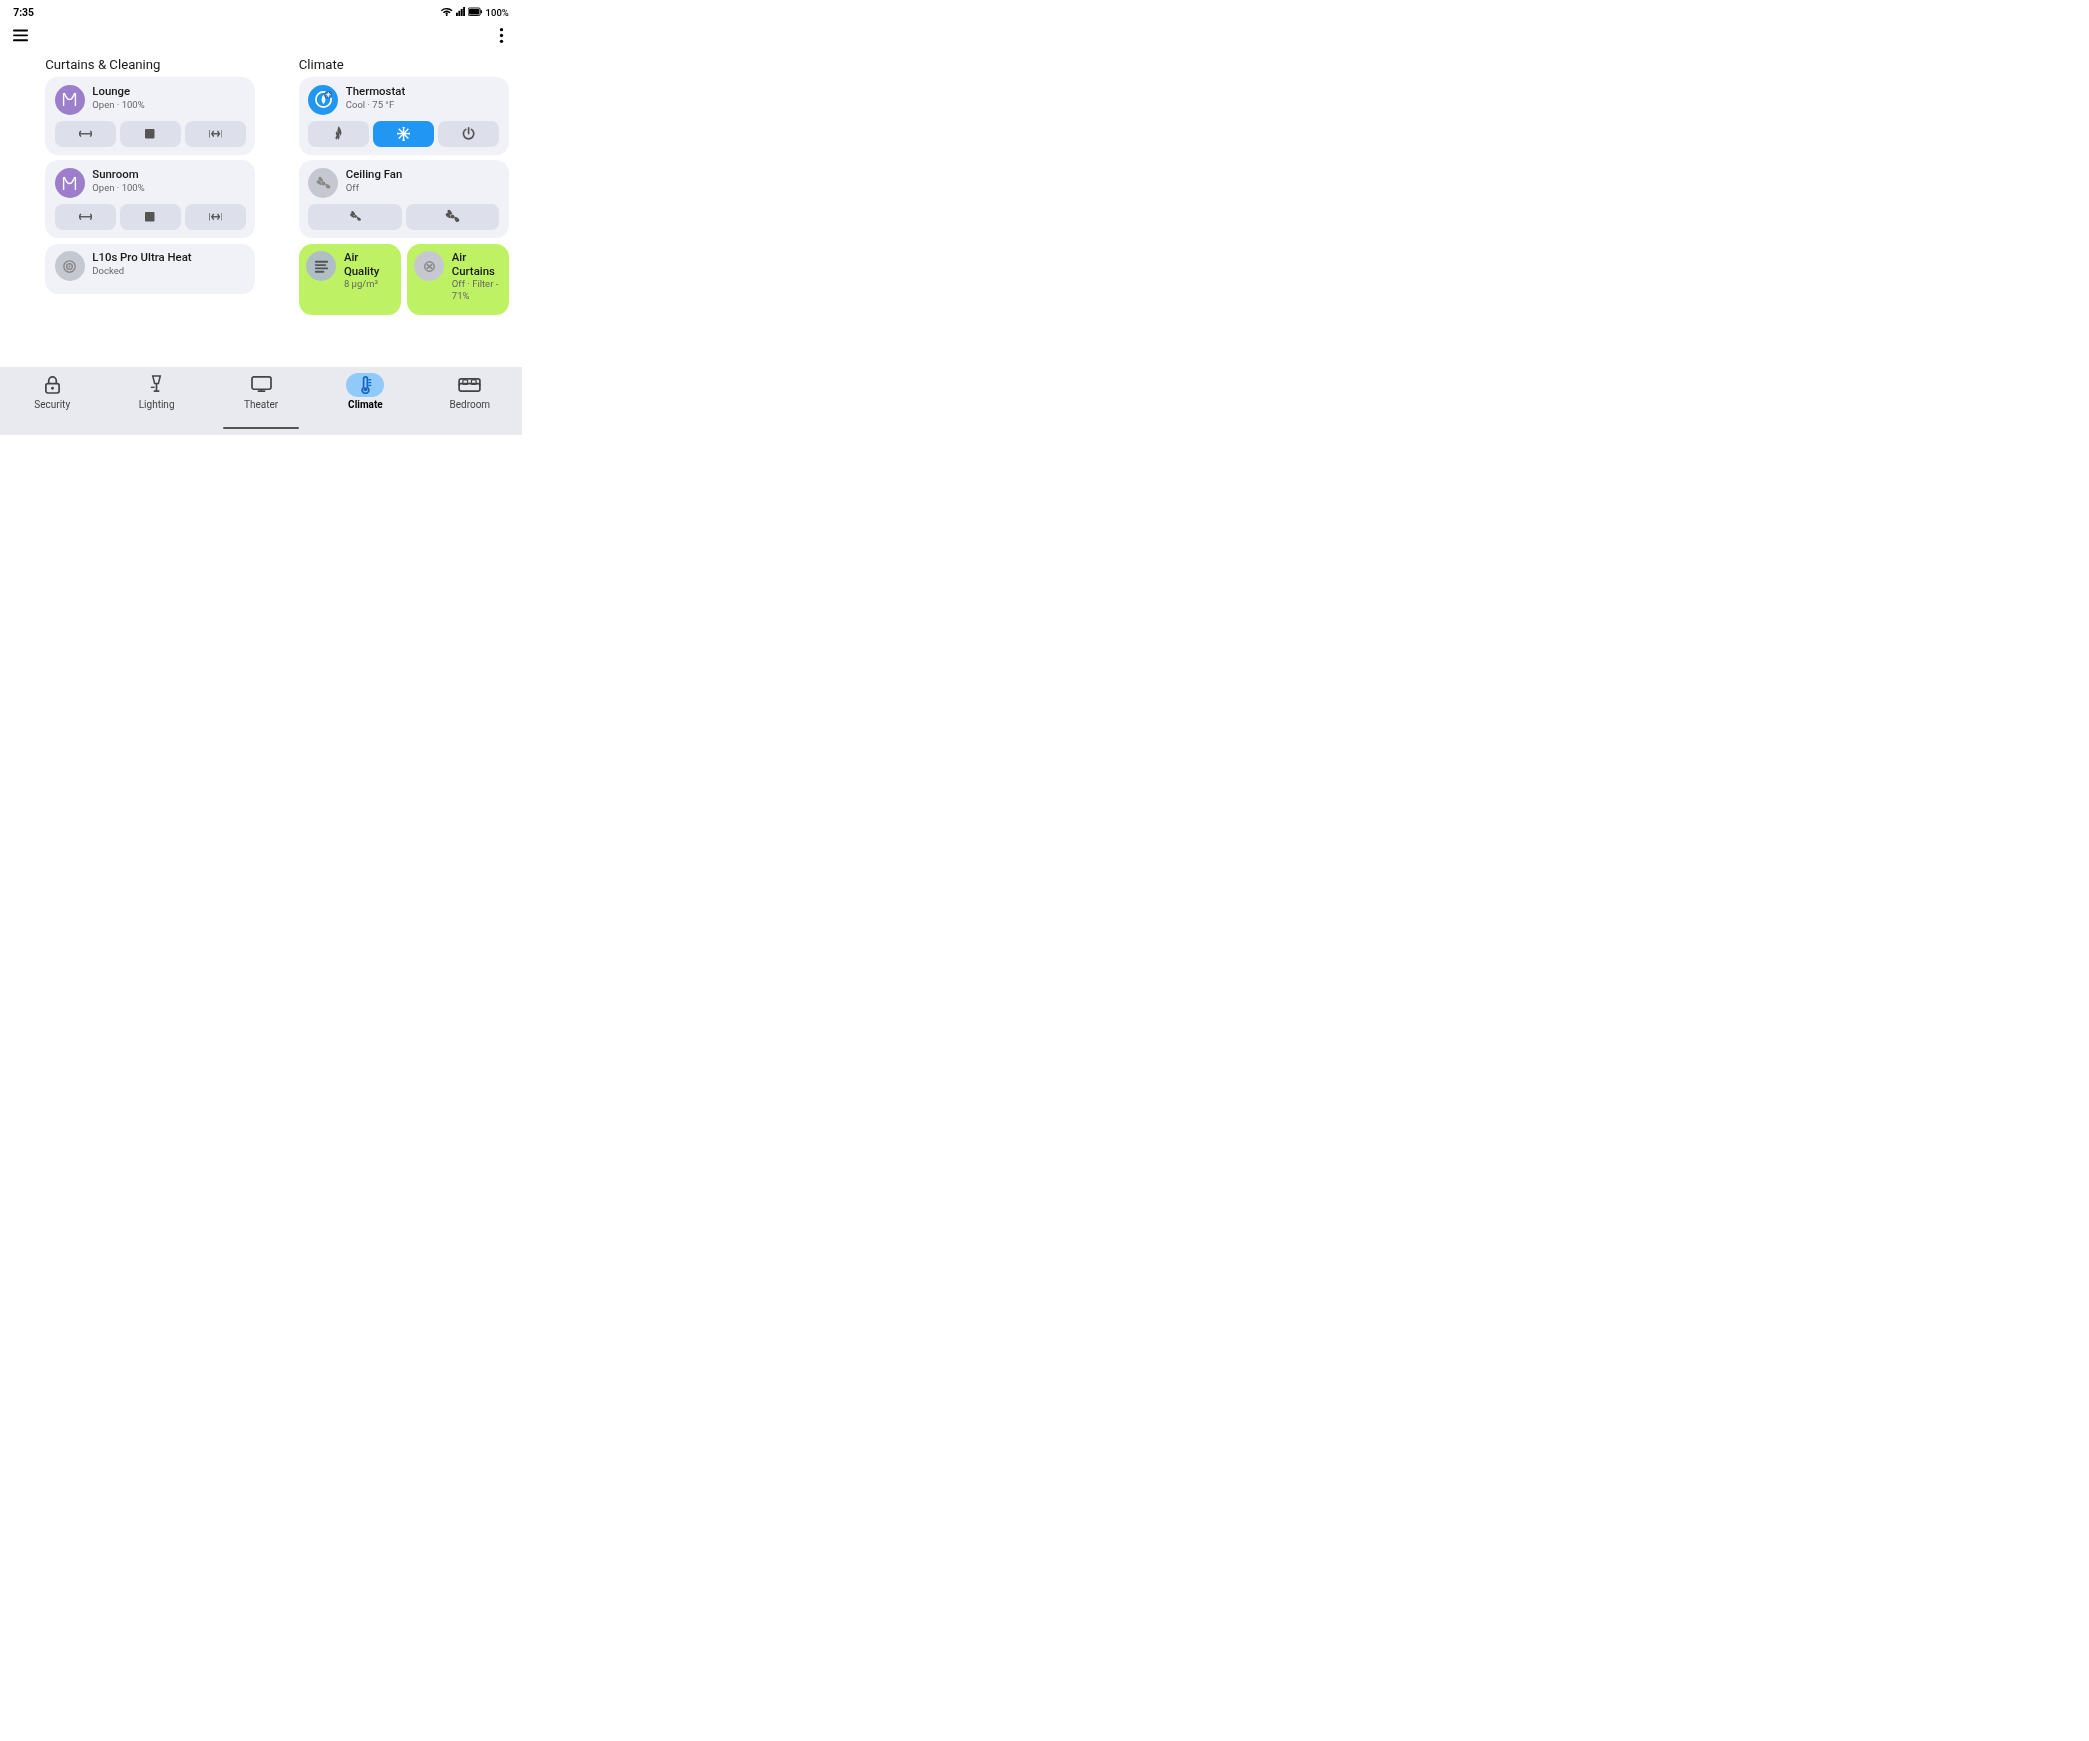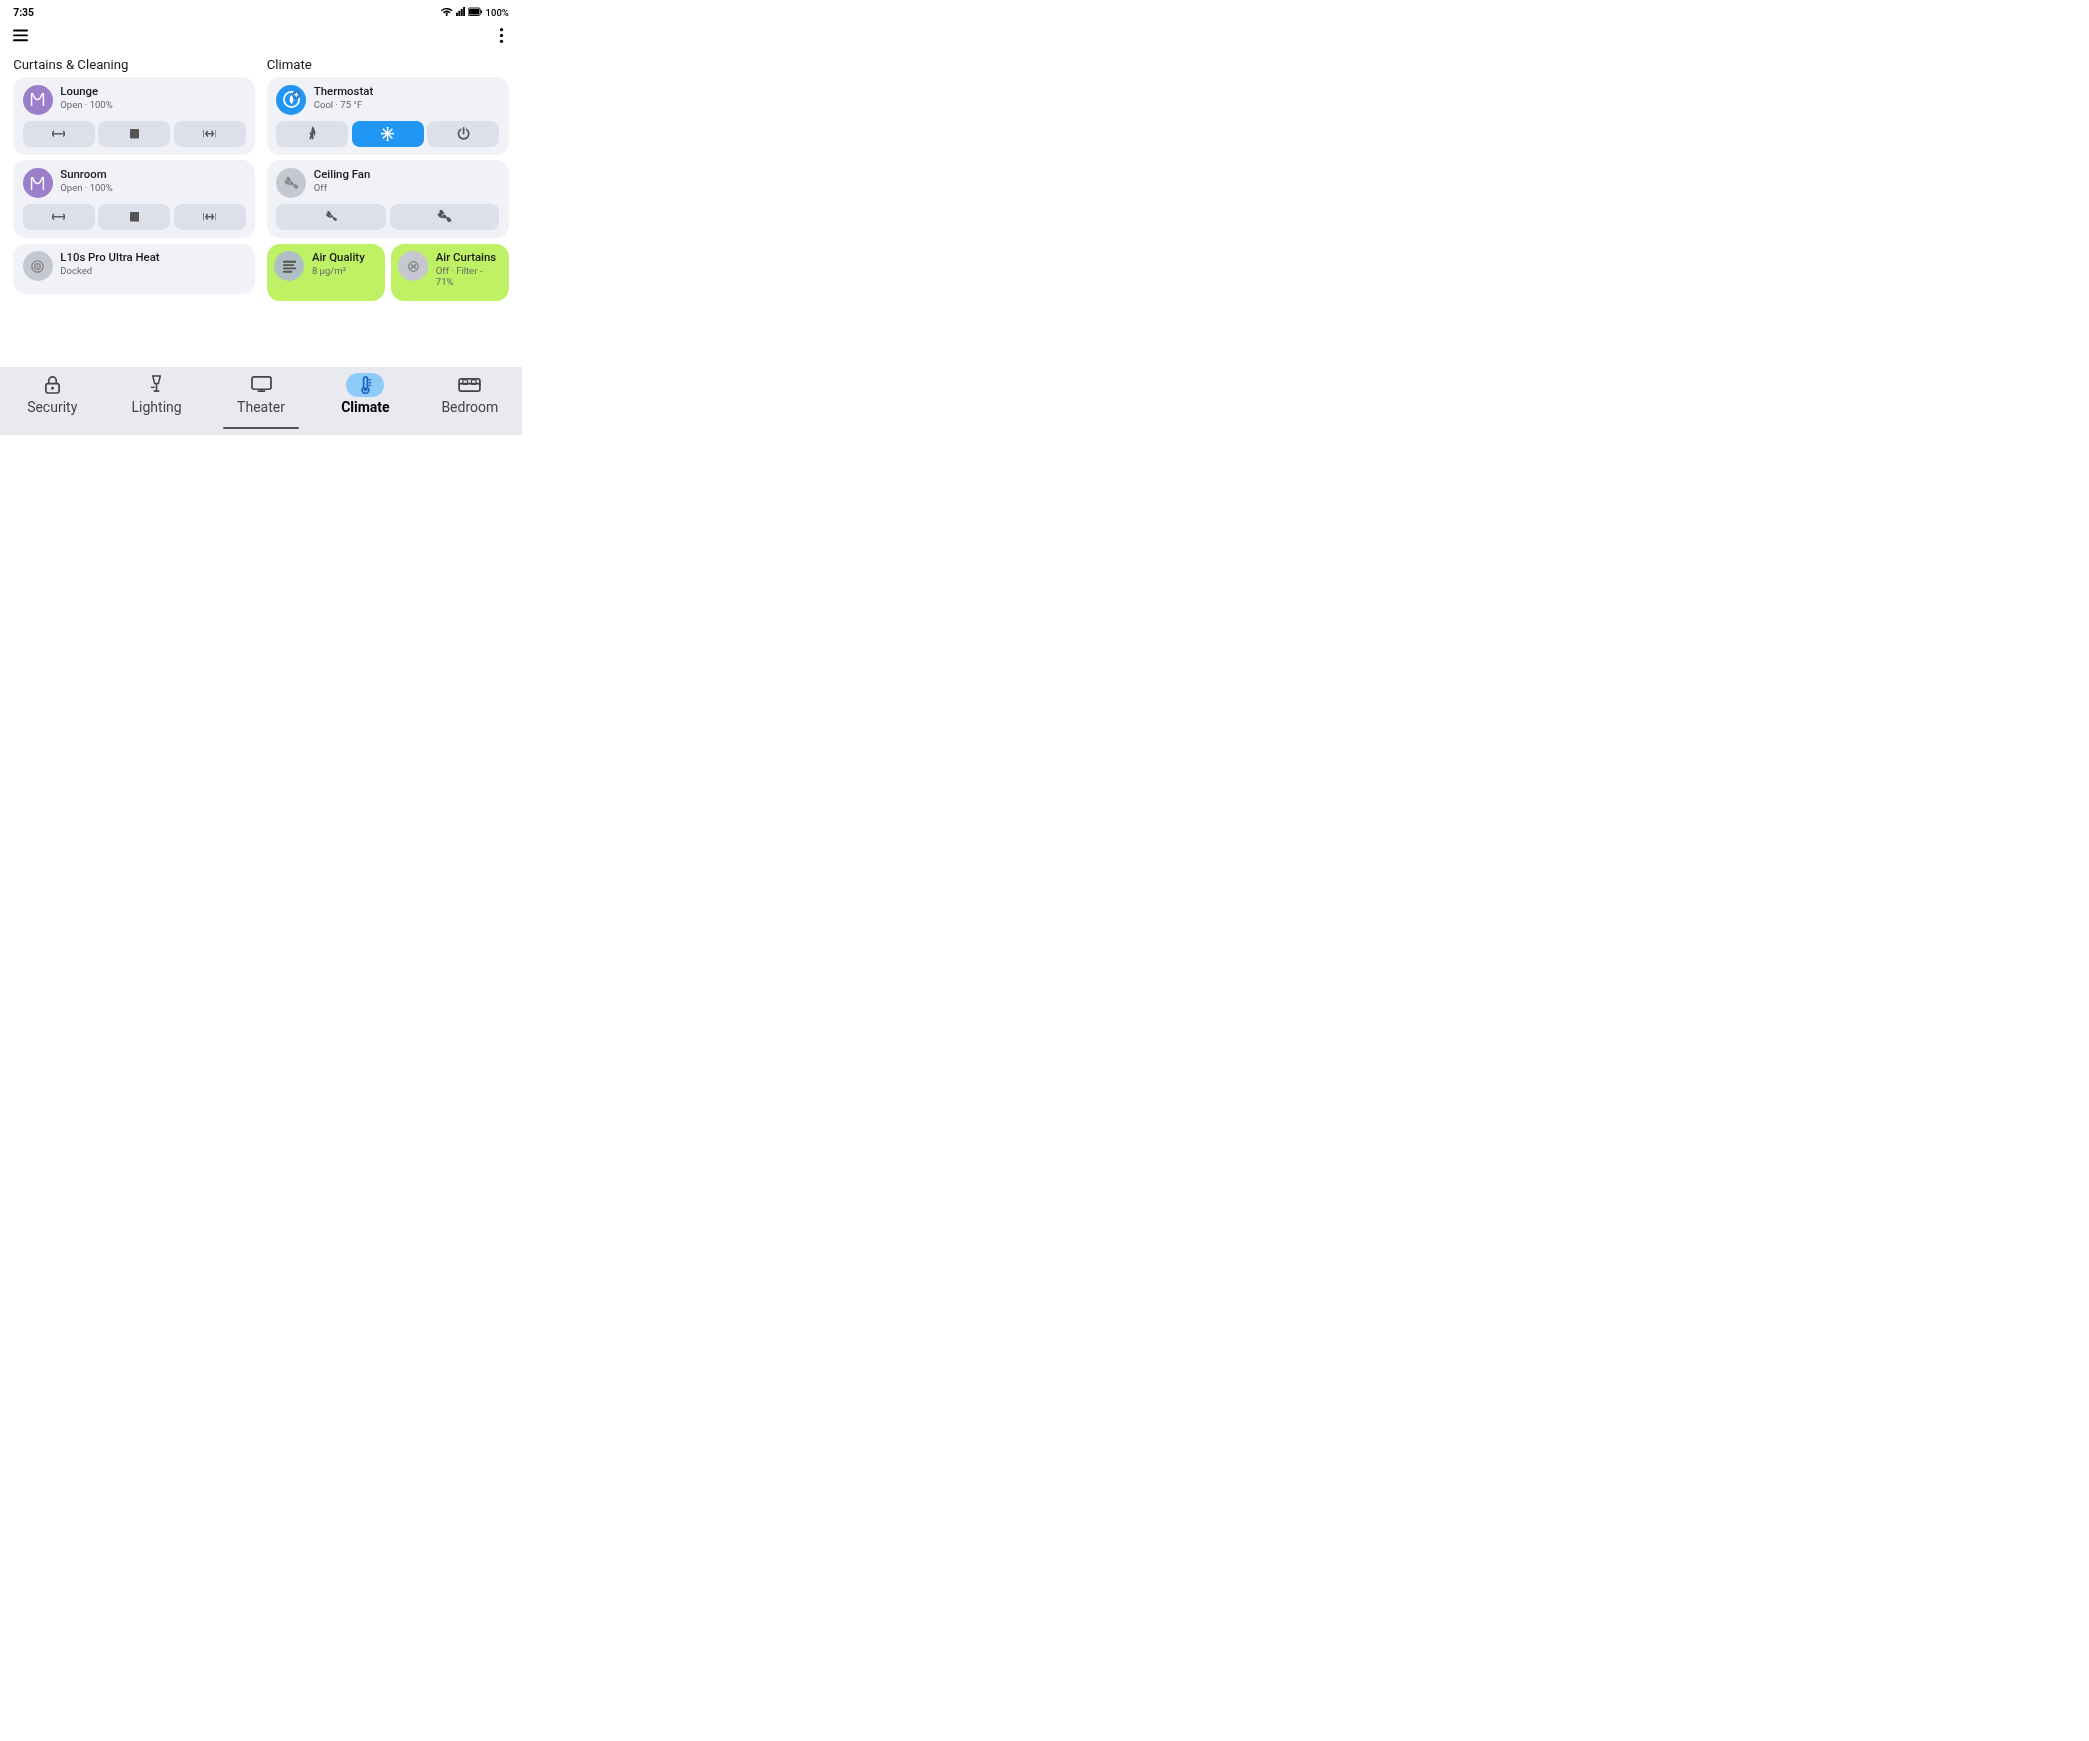--- a/index.html
+++ b/index.html
@@ -52,20 +52,21 @@
       gap: 11.4px;
       height: 312px;
       overflow: hidden;
     }
 
     .column {
       flex: 1;
       display: flex;
       flex-direction: column;
       gap: 0px;
+      margin-left: 32px;
     }
 
     .section-title {
       font-size: 13.2px;
       font-weight: 400;
       color: #1a1a1a;
       margin-bottom: 5.7px;
     }
 
     
@@ -190,21 +191,21 @@
       align-items: center;
       justify-content: center;
       border-radius: 12.3px;
     }
 
     .nav-icon-wrap.active {
       background: #90caf9;
     }
 
     .nav-label {
-      font-size: 14px;
+      font-size: 10px;
       color: #444;
       text-align: left;
     }
 
     .nav-label.bold {
       font-weight: 700;
       color: #000;
     }
 
     .home-indicator {

